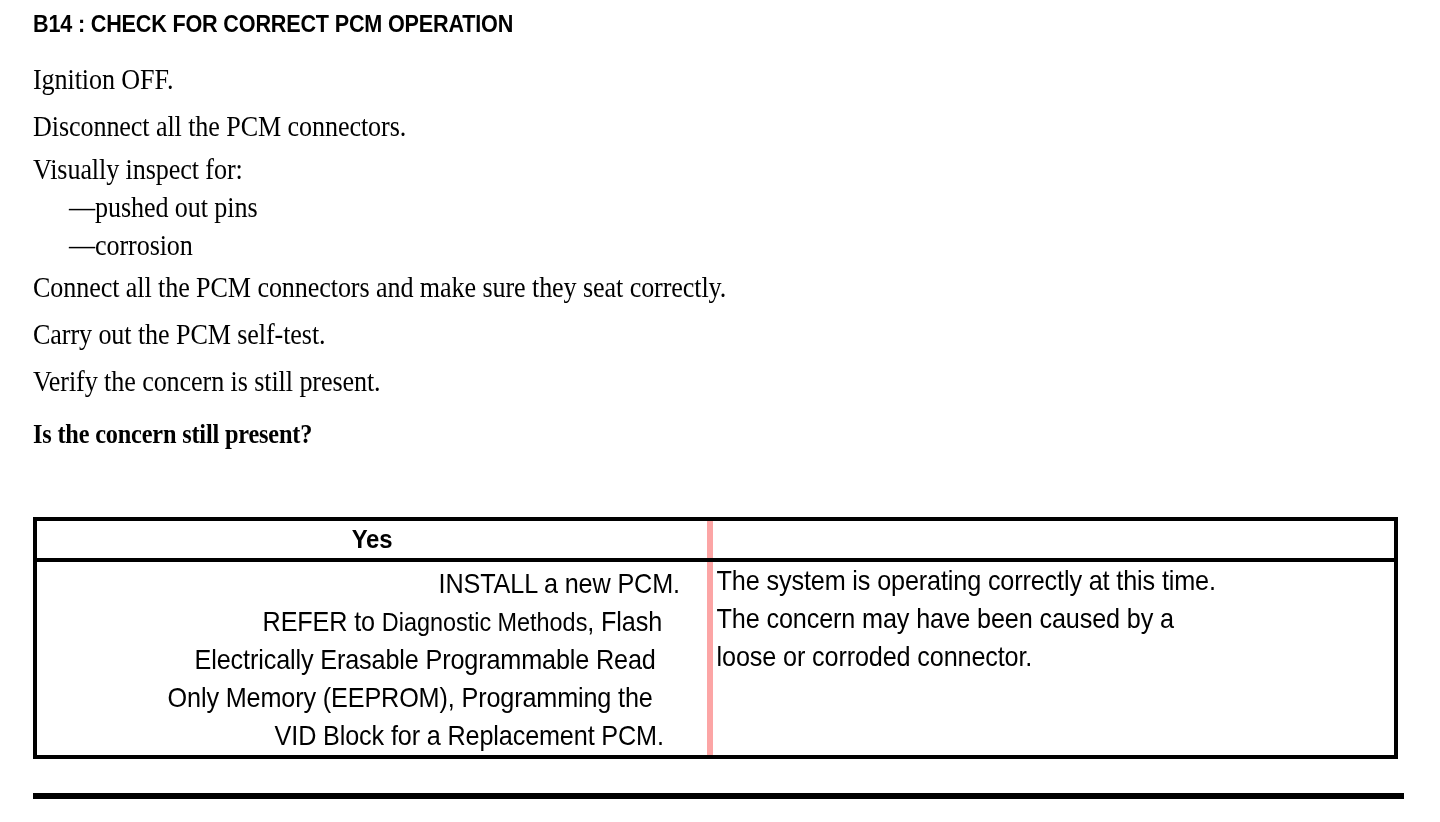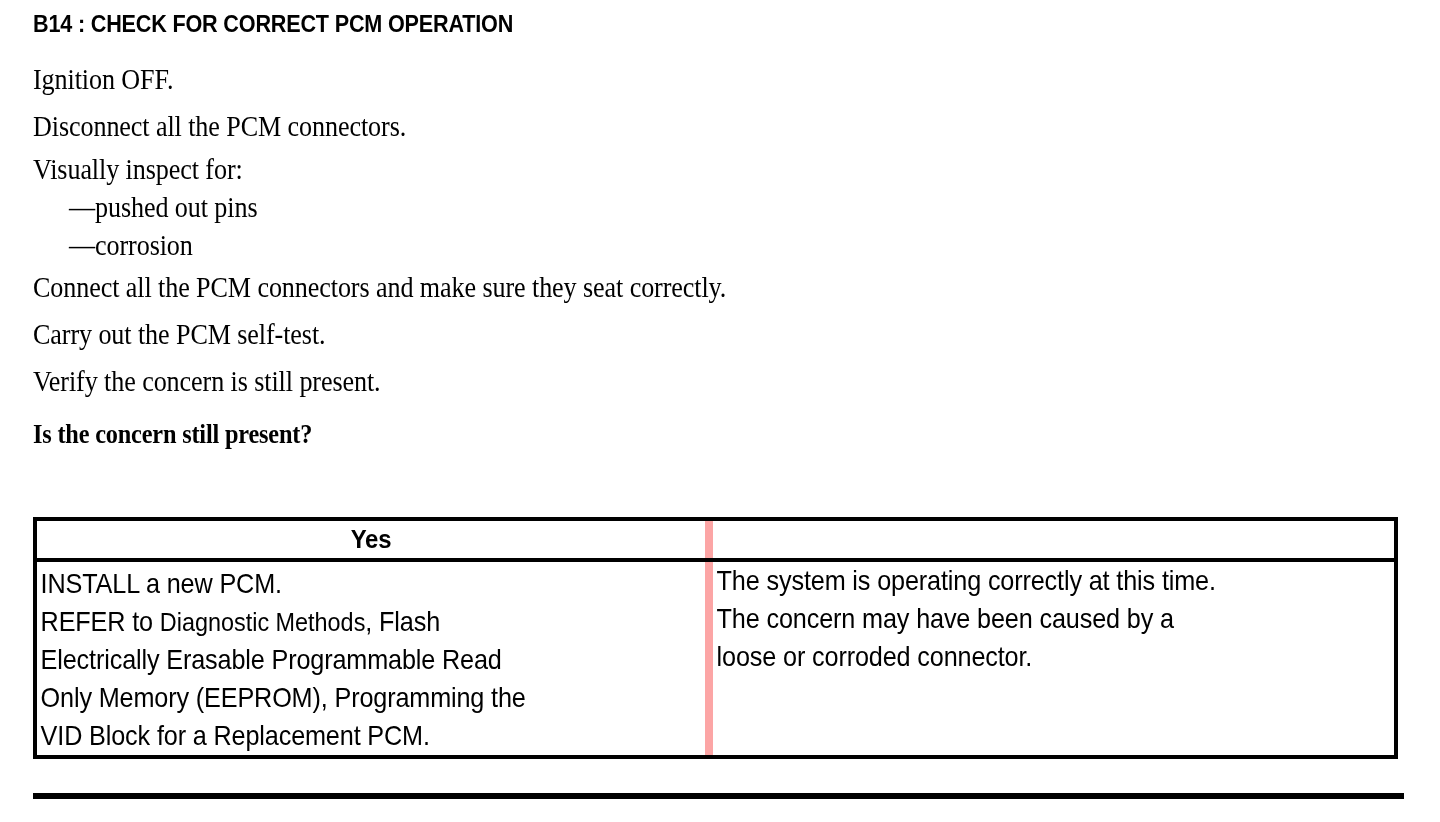--- a/index.html
+++ b/index.html
@@ -92,21 +92,21 @@
   .dt-row.header-row {
     border-bottom: 4px solid #000;
   }
   .dt-cell {
     box-sizing: border-box;
     position: relative;
   }
   .dt-cell.col-yes {
     width: 676px;
     flex: 0 0 676px;
-    border-right: 8px solid #fca5a5;
+    border-right: 6px solid #fca5a5;
   }
   .dt-cell.col-no {
     flex: 1 1 auto;
   }
   .dt-head-text {
     text-align: center;
     font-size: 26px;
     font-weight: bold;
     line-height: 34px;
     padding: 1px 0 2px 0;
@@ -115,20 +115,21 @@
   }
   .dt-body {
     height: 190px;
     display: flex;
     flex-direction: column;
     padding: 0;
   }
   .dt-body.top-aligned {
     justify-content: flex-start;
     padding-top: 3px;
+    align-items: flex-end;
   }
   .dt-body-line {
     font-size: 28px;
     line-height: 38px;
     white-space: nowrap;
     padding-left: 4px;
     transform: scaleX(0.90);
     transform-origin: left center;
     letter-spacing: -0.15px;
   }

